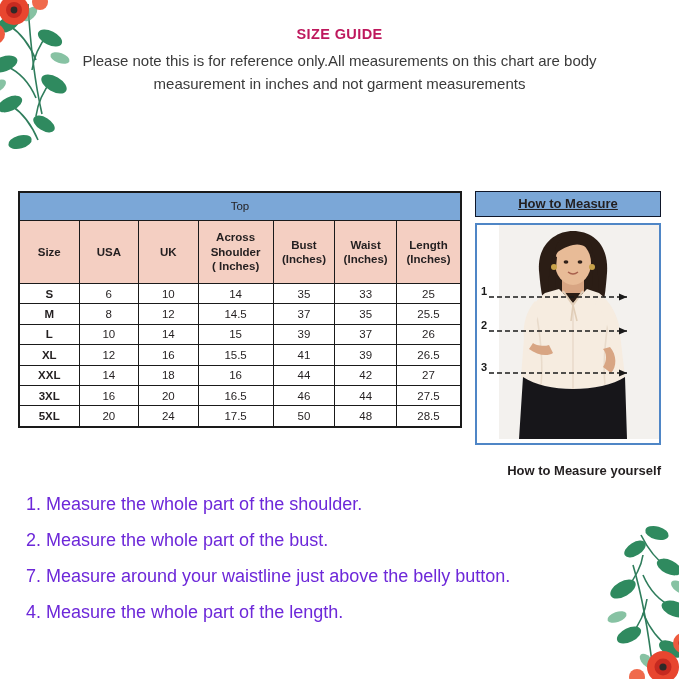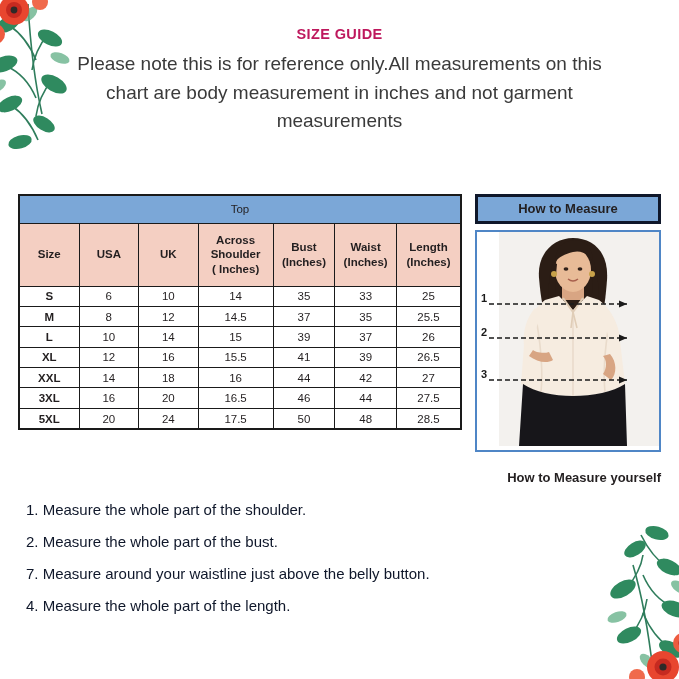--- a/index.html
+++ b/index.html
@@ -32,29 +32,29 @@
   .header h1 {
     margin: 0;
     font-size: 14.5px;
     font-weight: bold;
     letter-spacing: .4px;
     color: #be185d;
   }
   .header p {
     margin: 8px auto 0;
     width: 540px;
-    font-size: 19px;
+    font-size: 15px;
     line-height: 1.5;
     color: #3a3a3a;
   }
 
   
   .content {
     position: relative;
-    margin-top: 58px;
+    margin-top: 96px;
     padding: 0 18px;
     display: flex;
     align-items: flex-start;
     gap: 13px;
   }
 
   
   .table-wrap {
     width: 443px;
     border: 1px solid #1a1a1a;
@@ -93,26 +93,27 @@
   .body-row td.size-col {
     font-weight: bold;
   }
 
   
   .measure-panel {
     width: 186px;
   }
   .measure-title {
     background: #7ba7d7;
-    border: 3px solid #0f172a;
+    border: 1px solid #0f172a;
     text-align: center;
     font-size: 13px;
     font-weight: bold;
     padding: 4px 0 5px;
     color: #231f20;
+    text-decoration: underline;
   }
   .measure-figure {
     margin-top: 6px;
     border: 2px solid #4f86c6;
     height: 218px;
     background: #ffffff;
     position: relative;
     overflow: hidden;
   }
   .fig-label {
@@ -134,22 +135,22 @@
     font-weight: bold;
     text-align: right;
     padding-left: 10px;
   }
   .howto ol {
     margin: 0;
     padding: 0;
     list-style: none;
   }
   .howto li {
-    font-size: 15px;
-    color: #0f172a;
+    font-size: 18px;
+    color: #6d28d9;
     margin-bottom: 15px;
     padding-left: 8px;
   }
 </style>
 </head>
 <body>
 
 <div class="floral floral-tl">
   <svg width="140" height="170" viewBox="0 0 140 170">
     <g fill="none" stroke="#2f7d5c" stroke-width="1.6">

